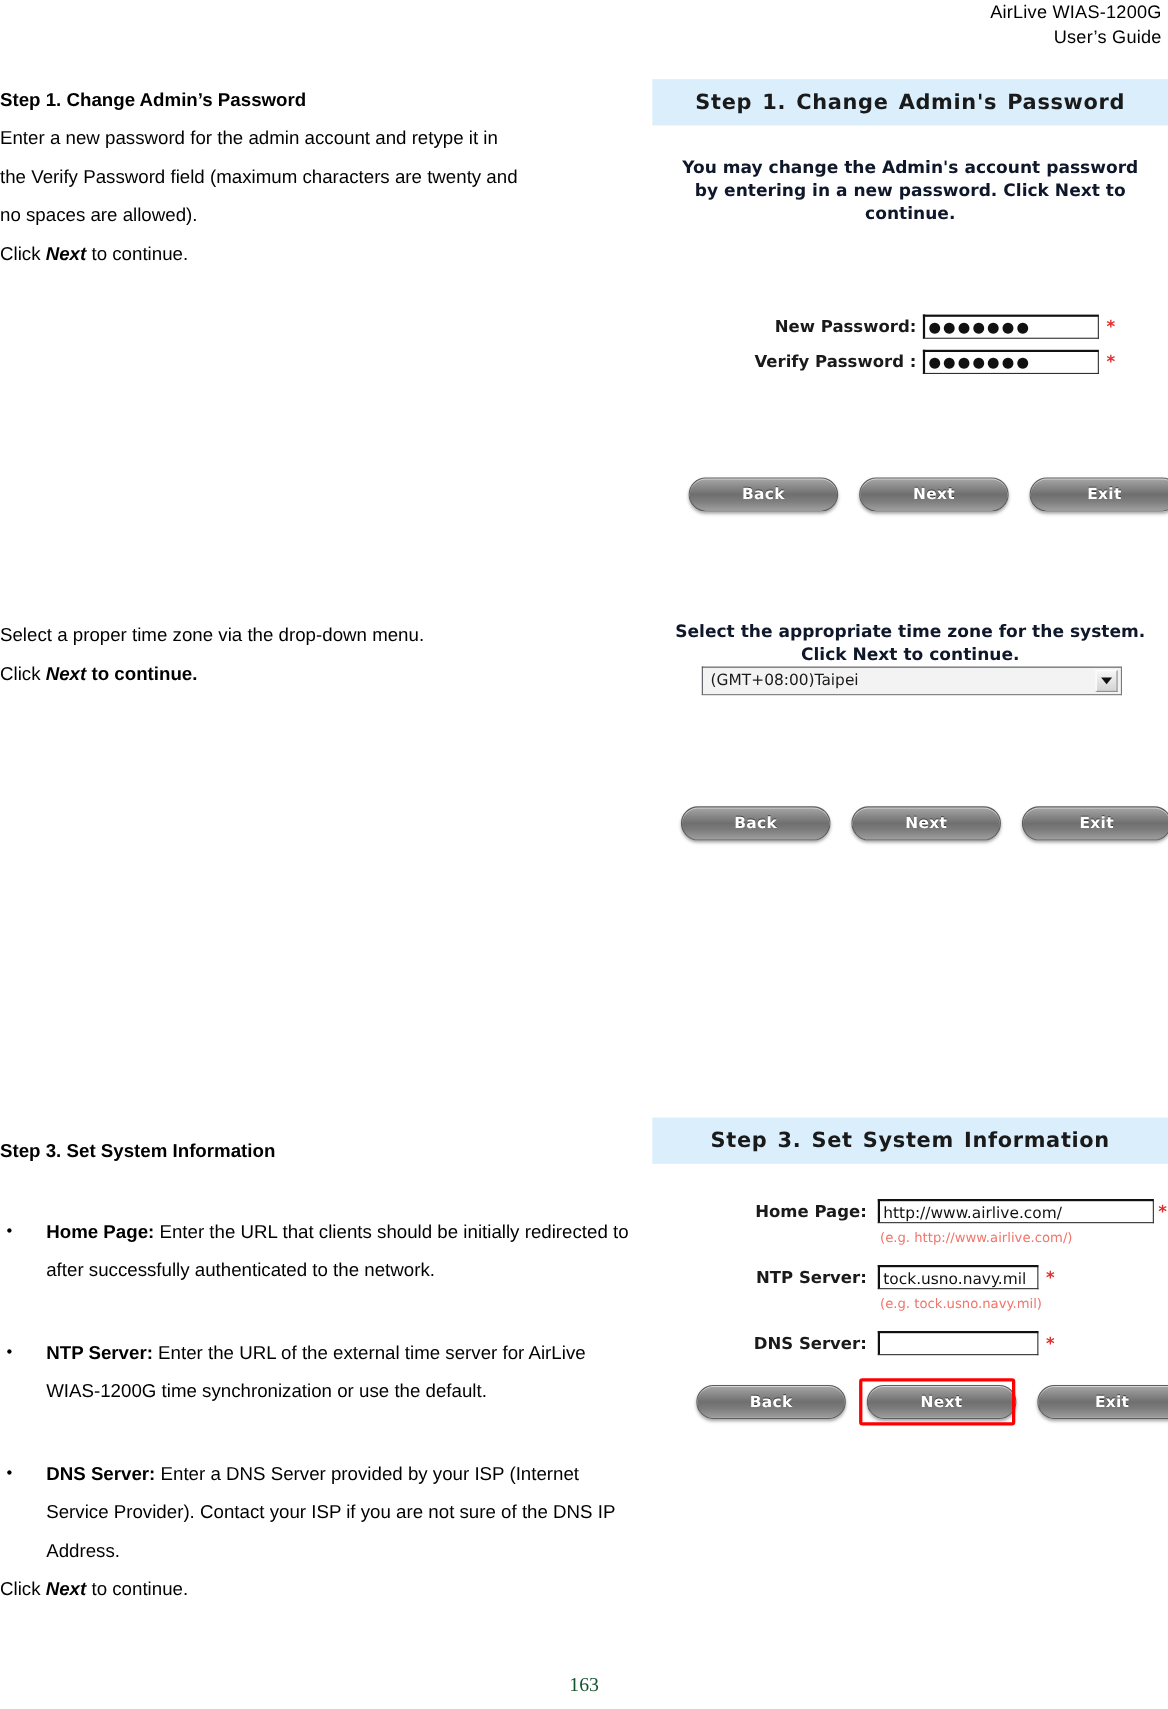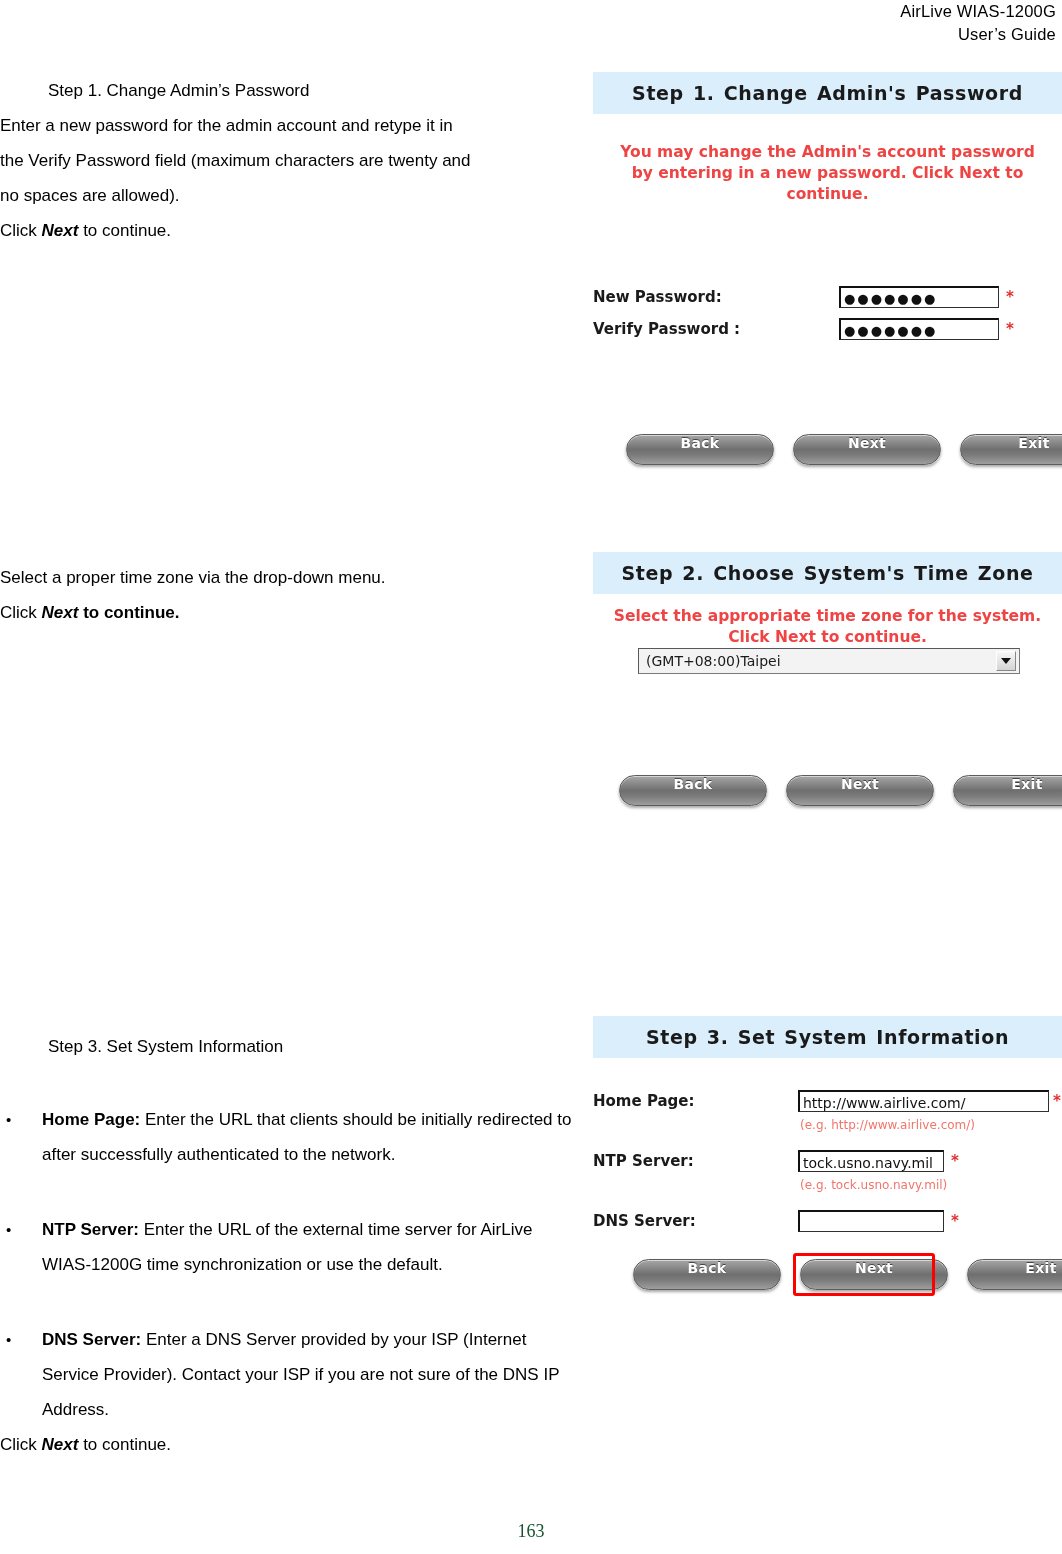--- a/index.html
+++ b/index.html
@@ -46,25 +46,24 @@
 
   
   .text-col {
     position: absolute;
     left: 0;
     width: 580px;
     font-size: 17px;
     line-height: 35px;
   }
   .text-col .sec-title {
-    font-weight: normal;
+    font-weight: bold;
     font-size: 17px;
     line-height: 30px;
     margin-bottom: 2px;
-    padding-left: 48px;
   }
   .text-col p {
     margin: 0;
     font-size: 17px;
     line-height: 35px;
   }
   .text-col .bi { font-weight: bold; font-style: italic; }
   .text-col .b  { font-weight: bold; }
 
   ul.bullets {
@@ -106,38 +105,39 @@
   }
   .ui-titlebar .ui-title {
     font-weight: bold;
     font-size: 19px;
     color: #1a1a1a;
     letter-spacing: 0.6px;
     word-spacing: 2px;
     text-align: center;
   }
   .ui-instruction {
-    color: #ef4444;
+    color: #0f172a;
     font-weight: bold;
     font-size: 15.5px;
     line-height: 21px;
     text-align: center;
     padding: 0 14px;
   }
 
   
   .form-row {
     display: flex;
     align-items: center;
     justify-content: flex-start;
   }
   .form-label {
     font-weight: bold;
     font-size: 15px;
     color: #1a1a1a;
+    text-align: right;
     white-space: nowrap;
   }
   .field {
     border: 1px solid #2f2f2f;
     border-top: 2px solid #111;
     border-left: 2px solid #111;
     background: #ffffff;
     height: 22px;
     line-height: 22px;
     font-size: 14px;
@@ -205,32 +205,33 @@
     border-top: 6px solid #111;
   }
 
   
   .btn-row {
     display: flex;
     align-items: center;
   }
   .pill-wrap { position: relative; }
   .pill {
-    width: 148px;
+    width: 136px;
     height: 31px;
     border-radius: 16px;
     background: linear-gradient(180deg,
                 #a7a7a7 0%,
                 #8e8e8e 22%,
                 #6f6f6f 50%,
                 #7c7c7c 70%,
                 #9e9e9e 100%);
     border: 1px solid #5d5d5d;
     box-shadow: 0 2px 3px rgba(0,0,0,0.35), inset 0 1px 0 rgba(255,255,255,0.55);
     display: flex;
+    align-items: center;
     justify-content: center;
     box-sizing: border-box;
   }
   .pill span {
     color: #ffffff;
     font-size: 14px;
     font-weight: bold;
     text-shadow: 0 -1px 0 rgba(0,0,0,0.55);
     letter-spacing: 0.3px;
   }
@@ -318,23 +319,20 @@
   </div>
 
   <div class="section" style="height:478px;">
 
     <div class="text-col" style="top:-2px;">
       <p>Select a proper time zone via the drop-down menu.</p>
       <p><span>Click </span><span class="bi">Next</span><span class="b"> to continue.</span></p>
     </div>
 
     <div class="ui-panel" style="top:-10px;height:470px;">
-      <div class="ui-titlebar">
-        <div class="ui-title">Step 2. Choose System's Time Zone</div>
-      </div>
 
       <div class="ui-instruction" style="margin-top:12px;">Select the appropriate time zone for the system. Click Next to continue.</div>
 
       <div style="padding-left:45px;padding-right:42px;">
         <div class="dropdown">
           <div class="dd-value">(GMT+08:00)Taipei</div>
           <div class="dd-arrow">
               <i></i>
             </div>
         </div>

